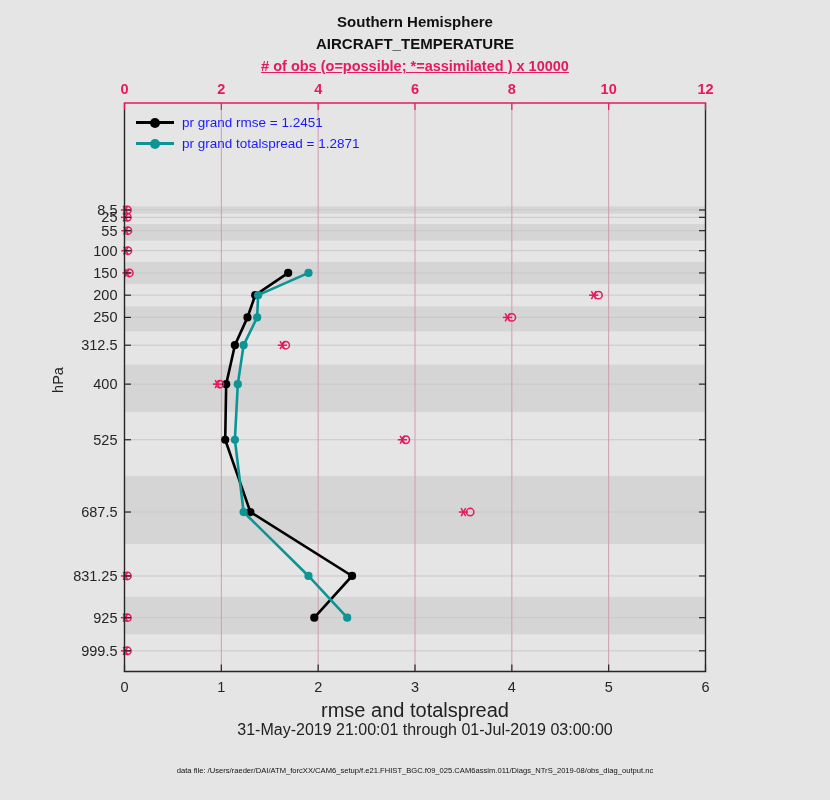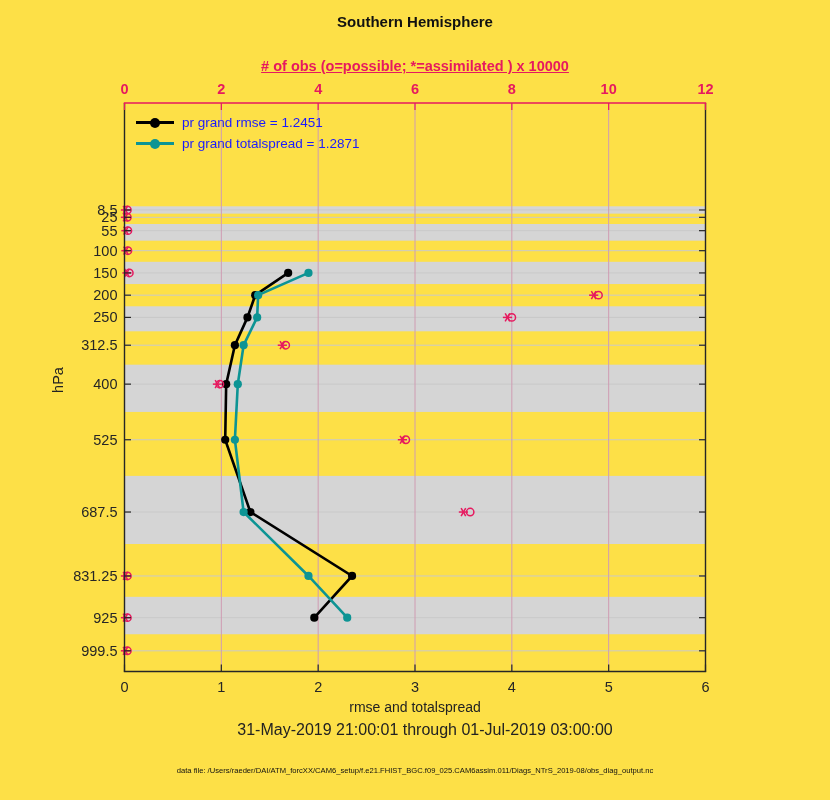--- a/index.html
+++ b/index.html
@@ -1,39 +1,40 @@
 <!DOCTYPE html>
 <html><head>
 <meta charset="utf-8">
 <style>
   html,body{margin:0;padding:0;background:#ffffff;}
-  #page{position:relative;width:830px;height:800px;background:#fde047;overflow:hidden;
+  #page{position:relative;width:830px;height:800px;background:#e5e5e5;overflow:hidden;
         font-family:"Liberation Sans", sans-serif;}
   .abs{position:absolute;}
   .ctr{left:0;width:830px;text-align:center;}
   .title{font-size:15px;font-weight:bold;color:#111;}
   .obslabel{font-size:14.5px;font-weight:bold;}
-  .axlabel{font-size:14px;color:#222;}
+  .axlabel{font-size:20px;color:#222;}
   .datefoot{font-size:16px;color:#222;padding-left:10px;}
   .tinyfoot{font-size:7.6px;color:#111;}
   #hpa-label{left:38px;top:372px;width:40px;font-size:14.5px;color:#222;
              transform:rotate(-90deg);transform-origin:center center;text-align:center;}
   #legend{left:136px;top:112px;}
   .legend-row{display:flex;align-items:center;height:21px;}
   .legend-swatch{position:relative;width:38px;height:3px;}
   .legend-dot{position:absolute;left:14px;top:-3.5px;width:10px;height:10px;border-radius:50%;}
   .legend-text{margin-left:8px;font-size:13.5px;}
   svg text{font-family:"Liberation Sans", sans-serif;}
 </style>
 </head>
 <body>
 
 <div id="page">
 
   <div class="abs ctr title" style="top:13px;">Southern Hemisphere</div>
+  <div class="abs ctr title" style="top:35px;">AIRCRAFT_TEMPERATURE</div>
   <div class="abs ctr obslabel" style="top: 58px; color: rgb(230, 25, 95); text-decoration: underline;" id="obs-label"># of obs (o=possible; *=assimilated ) x 10000</div>
 
   <svg id="plot" class="abs" style="left:0;top:0;" width="830" height="800">
       <rect x="124.5" y="206.3130868544601" width="581" height="7.339788732394368" fill="#d5d5d5"></rect>
       <rect x="124.5" y="223.99530516431923" width="581" height="16.681338028169023" fill="#d5d5d5"></rect>
       <rect x="124.5" y="261.80633802816897" width="581" height="22.241784037558716" fill="#d5d5d5"></rect>
       <rect x="124.5" y="306.2899061032864" width="581" height="25.022007042253506" fill="#d5d5d5"></rect>
       <rect x="124.5" y="364.67458920187795" width="581" height="47.26379107981222" fill="#d5d5d5"></rect>
       <rect x="124.5" y="475.8835093896713" width="581" height="68.11546361502349" fill="#d5d5d5"></rect>
       <rect x="124.5" y="596.8232100938967" width="581" height="37.42180164319245" fill="#d5d5d5"></rect>

